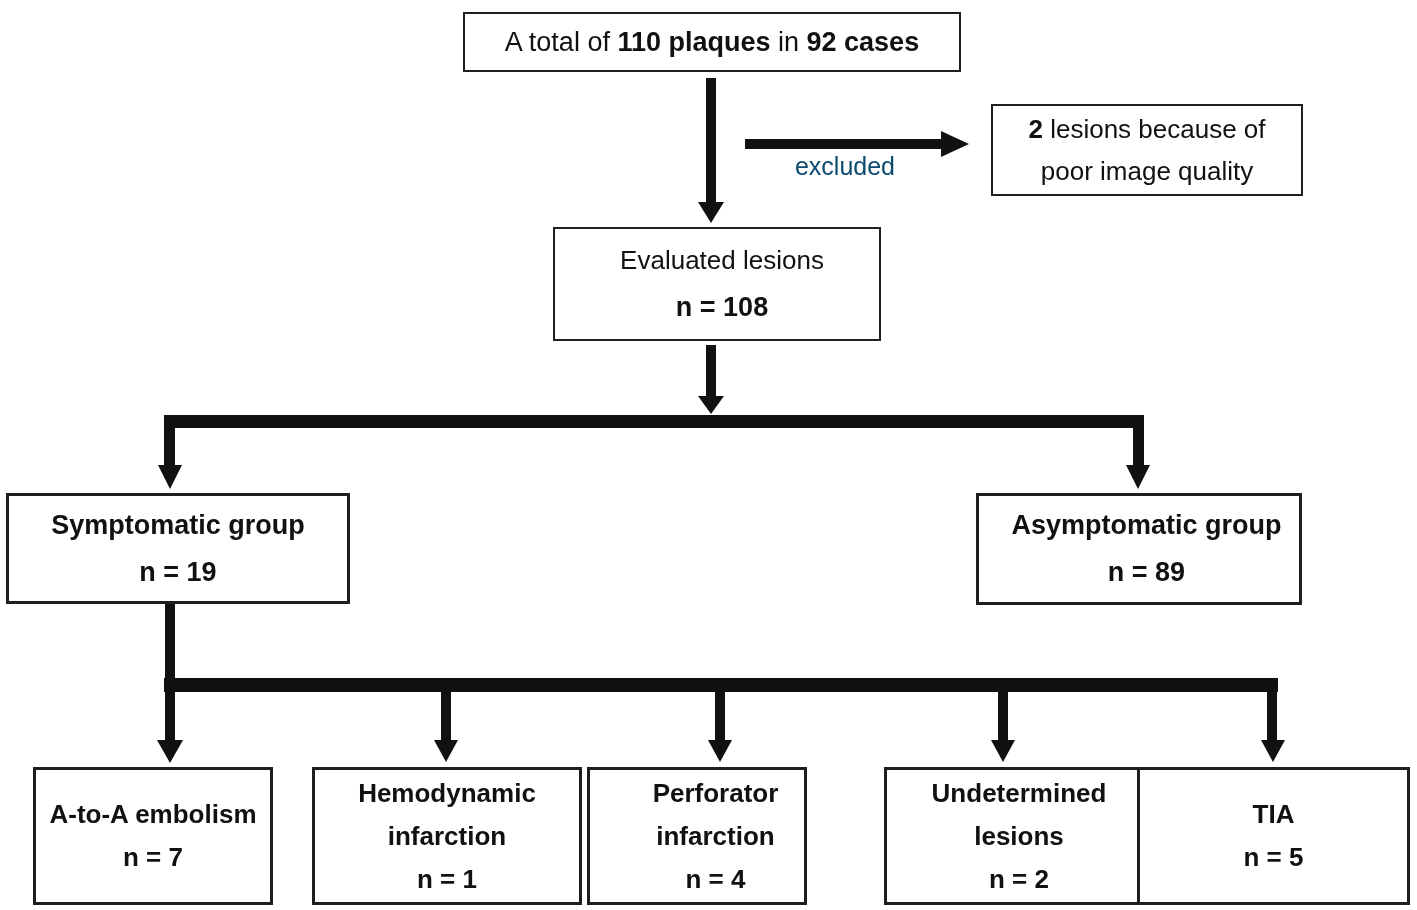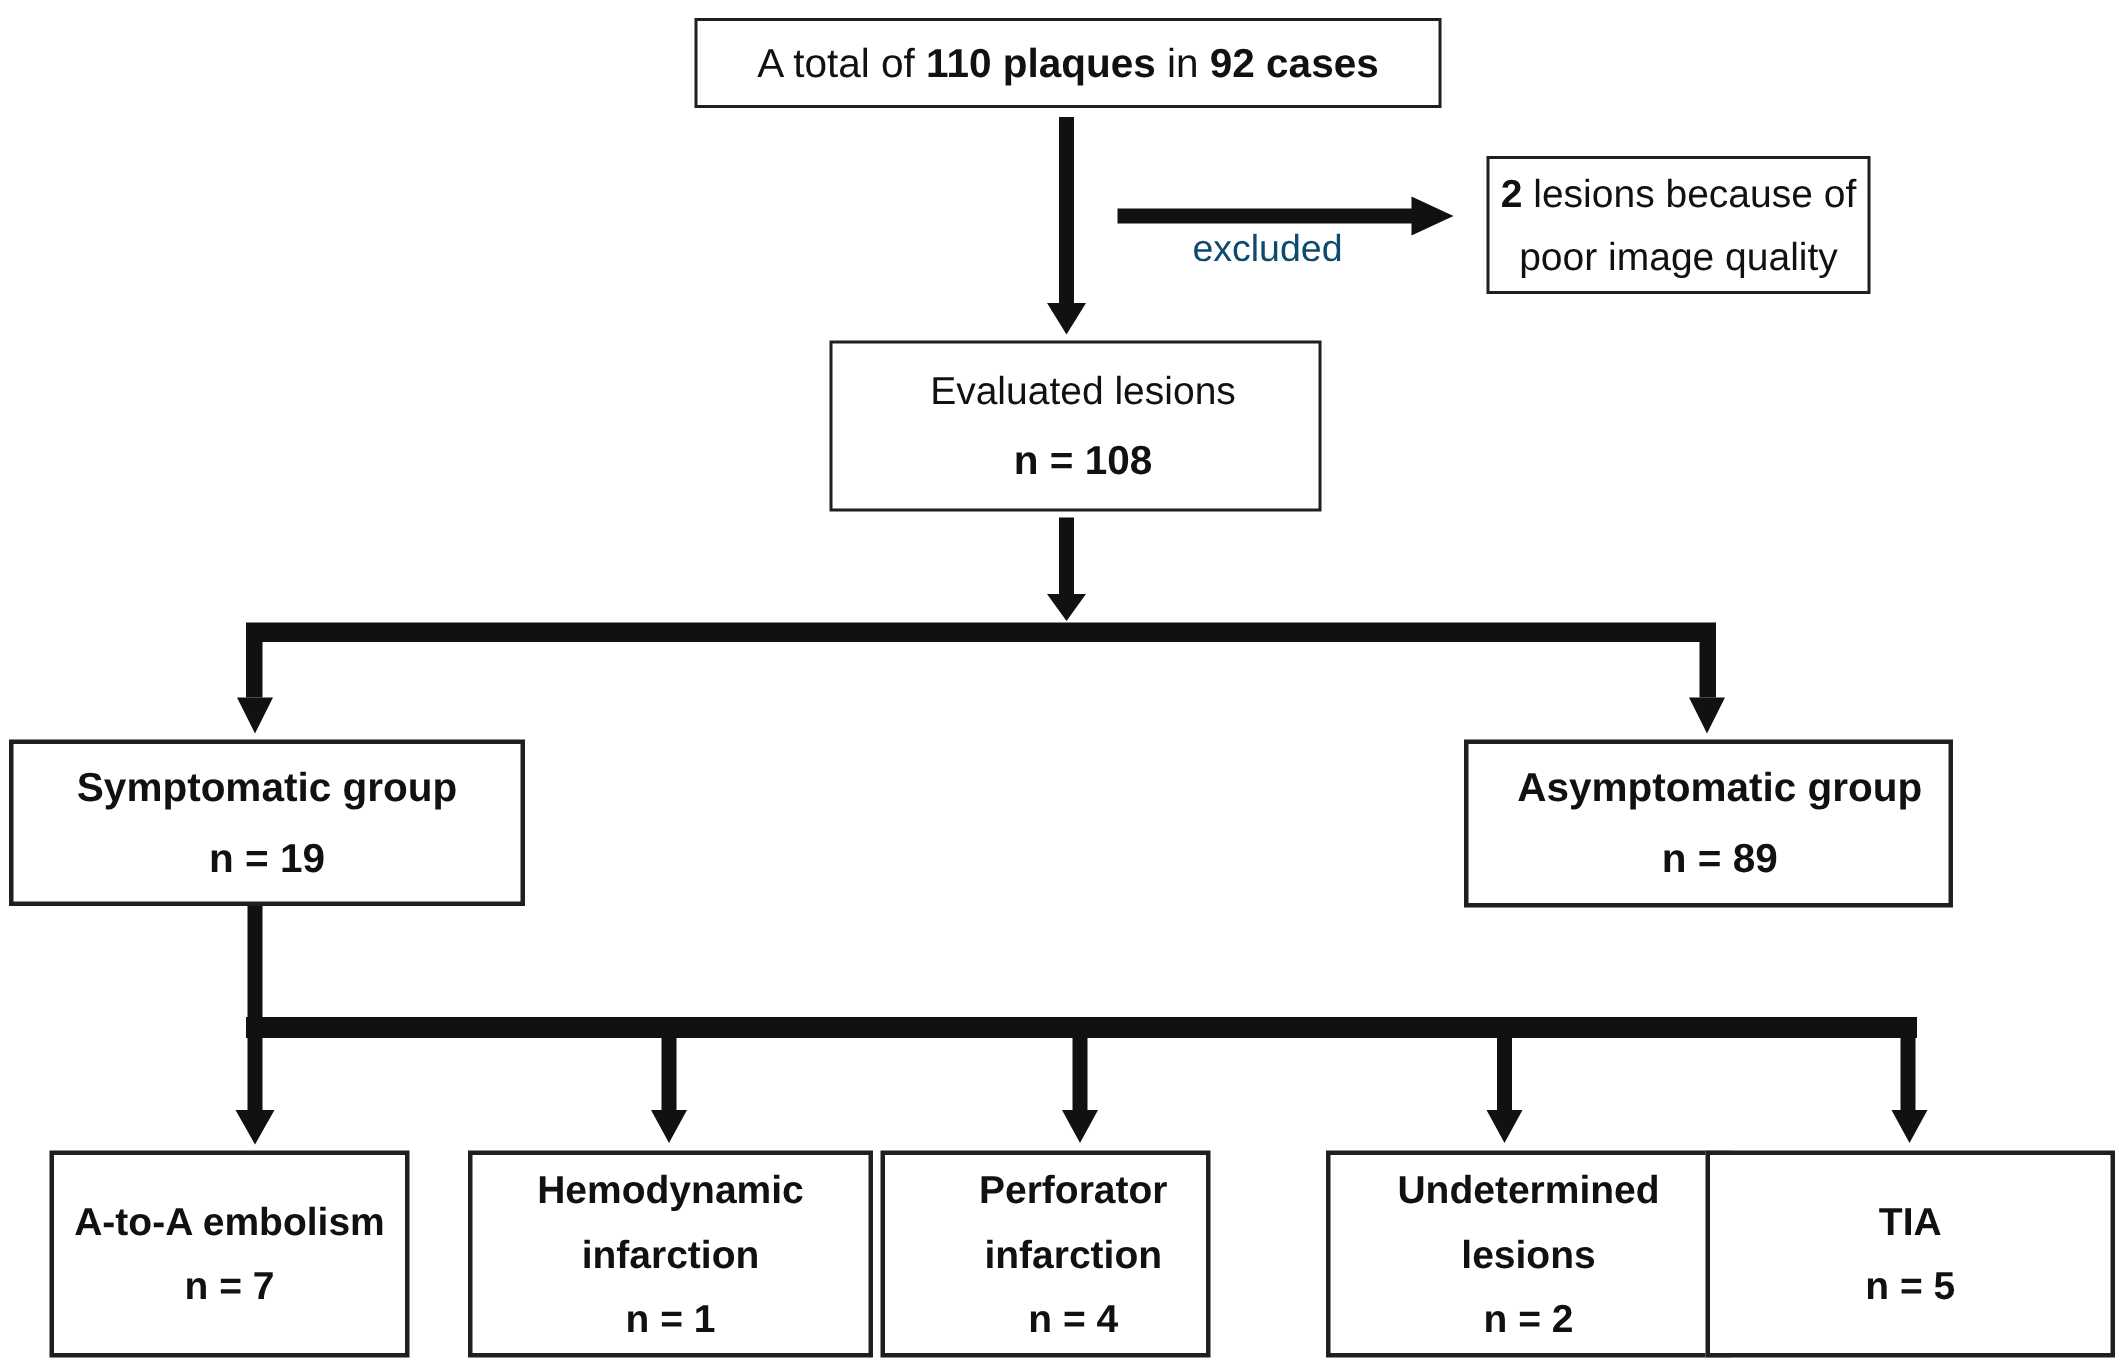--- a/index.html
+++ b/index.html
@@ -36,21 +36,21 @@
     align-items: center;
     justify-content: center;
     box-sizing: border-box;
   }
   .box-total {
     left: 463px; top: 12px; width: 498px; height: 60px;
     font-size: 27px;
   }
   .box-total b { font-weight: 700; }
   .box-excluded {
-    left: 991px; top: 104px; width: 256px; height: 92px;
+    left: 991px; top: 104px; width: 312px; height: 92px;
     font-size: 26px; line-height: 42px;
   }
   .box-excluded b { font-weight: 700; }
   .box-evaluated {
     left: 553px; top: 227px; width: 328px; height: 114px;
     font-size: 26px; line-height: 47px; padding-left: 10px;
   }
   .box-evaluated .n-line { font-weight: 700; font-size: 27px; }
   .box-group {
     font-size: 27px; font-weight: 700; line-height: 47px;

